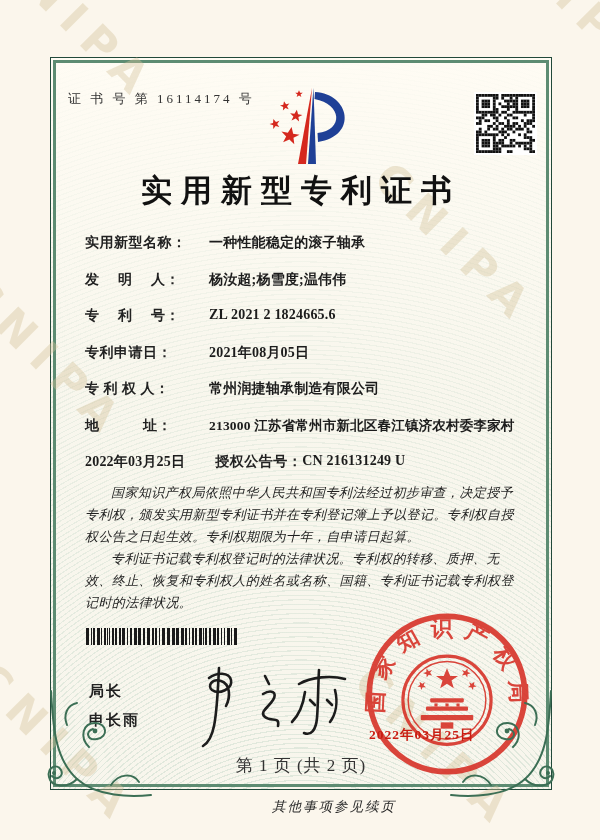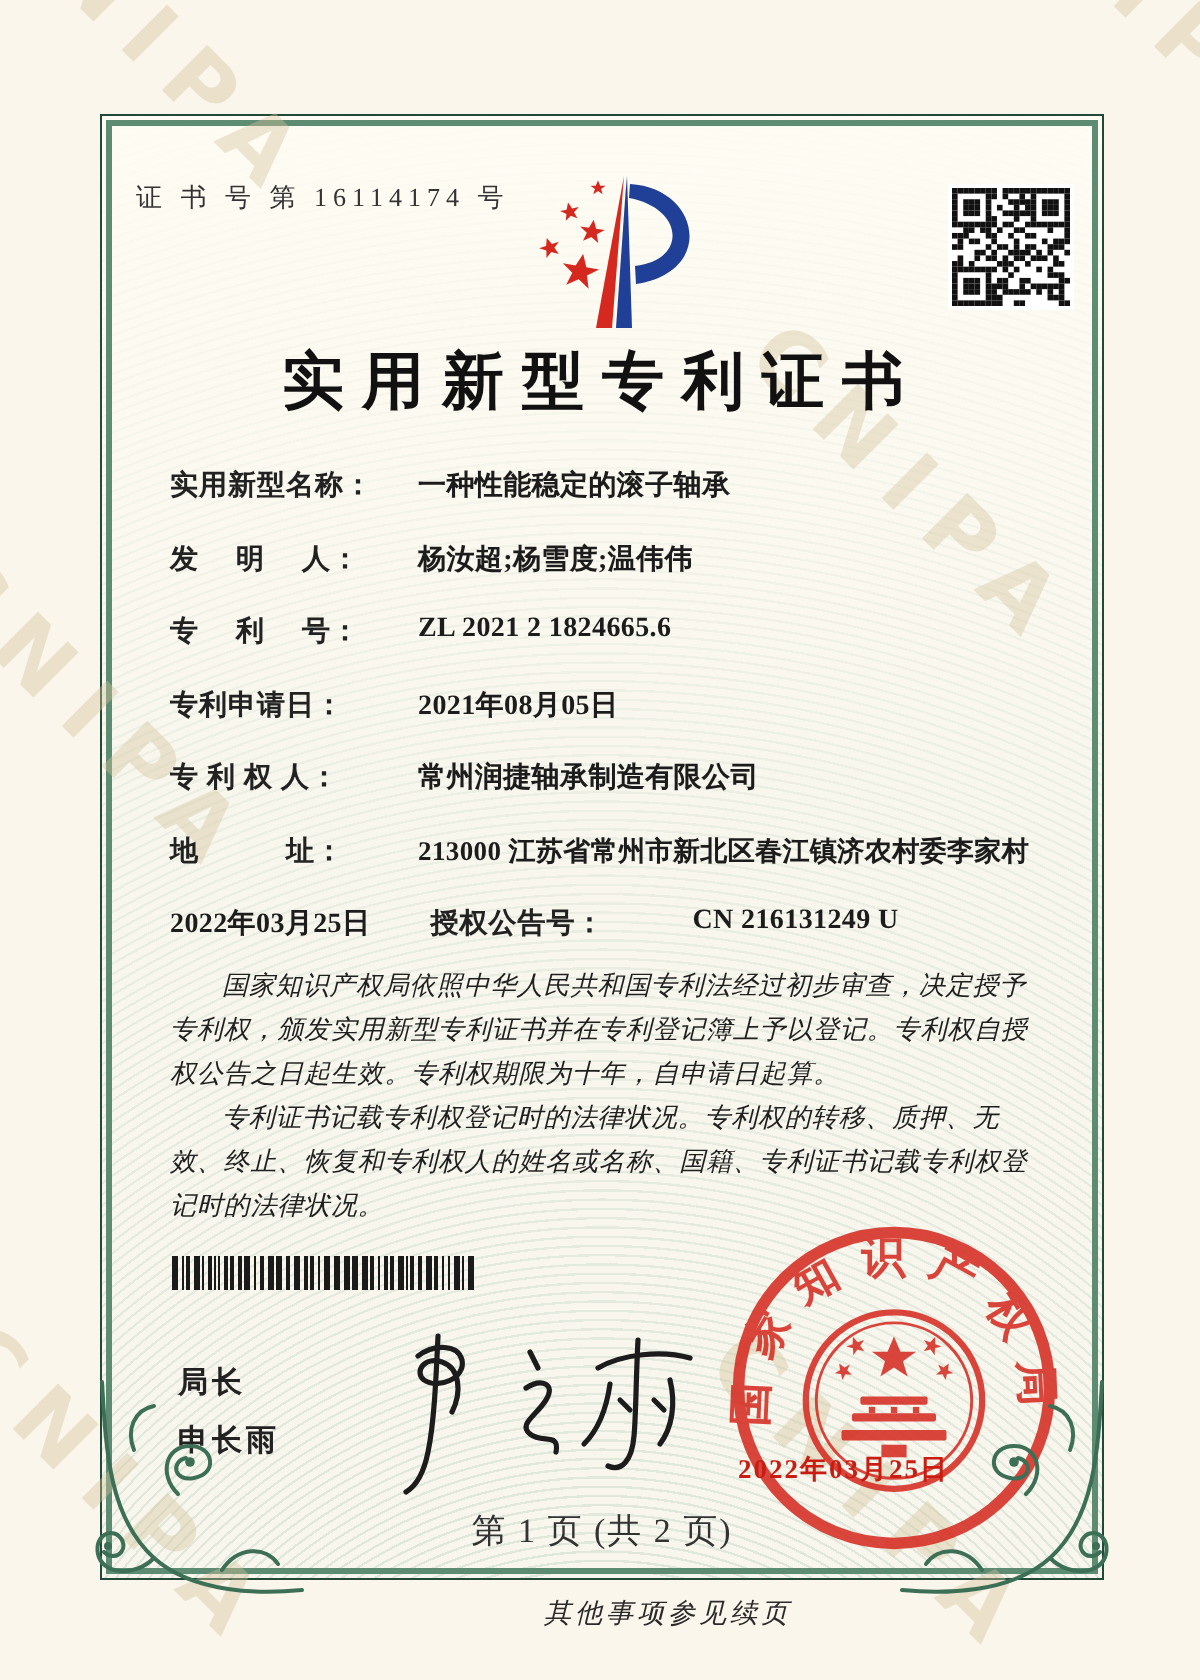--- a/index.html
+++ b/index.html
@@ -48,21 +48,21 @@
   .qr { position:absolute; right:14px; top:34px; background:#fff; padding:2px; }
   .title {
     position:absolute; left:0; top:112px; width:100%;
     text-align:center; font-size:31px; font-weight:bold;
     letter-spacing:9px; color:#111;
   }
   .fields { position:absolute; left:34px; top:176px; width:436px; }
   .field-row { display:flex; align-items:flex-start; height:36.5px; font-size:14px; }
   .field-label { width:124px; flex:none; color:#222; letter-spacing:0.5px;font-weight:bold; }
   .field-value { font-weight:bold; color:#1c1c1c; letter-spacing:0.2px; }
-  .grant-extra { display:flex; margin-left:30px;gap:44px; }
+  .grant-extra { display:flex; margin-left:30px; }
   .paras {
     position:absolute; left:34px; top:424px; width:438px;
     font-size:13px; line-height:22px; font-style:italic;
     color:#1f1f1f; letter-spacing:0.4px;
   }
   .paras p { text-indent:2em; }
   .barcode { position:absolute; left:35px; top:570px; }
   .director { position:absolute; left:38px; top:624px; font-family:"Liberation Sans","DejaVu Sans",sans-serif; font-weight:bold; font-size:15px; color:#222; }
   .director div { margin-bottom:10px; letter-spacing:2px; }
   .signature { position:absolute; left:128px; top:598px; }

